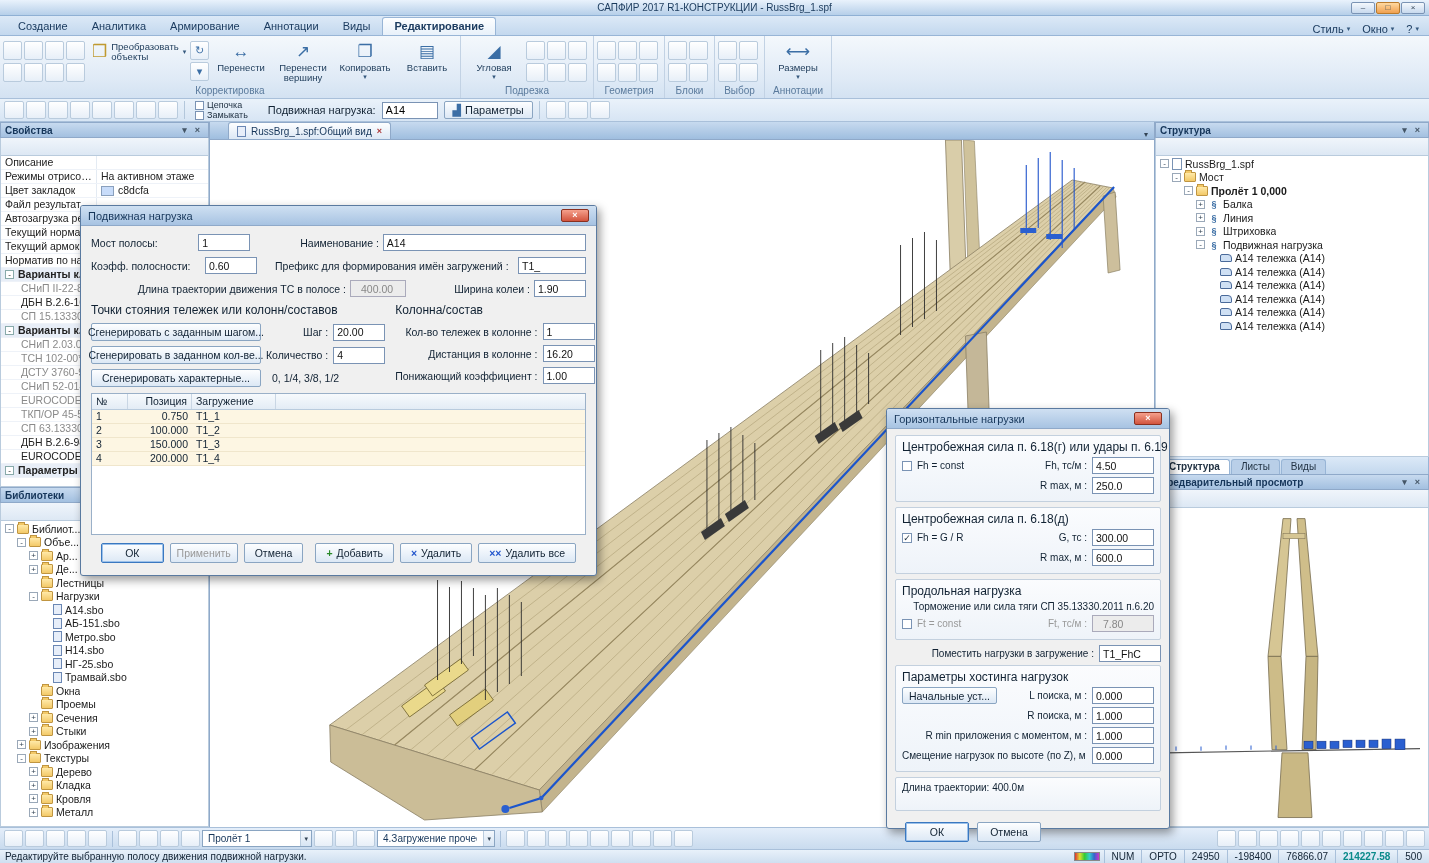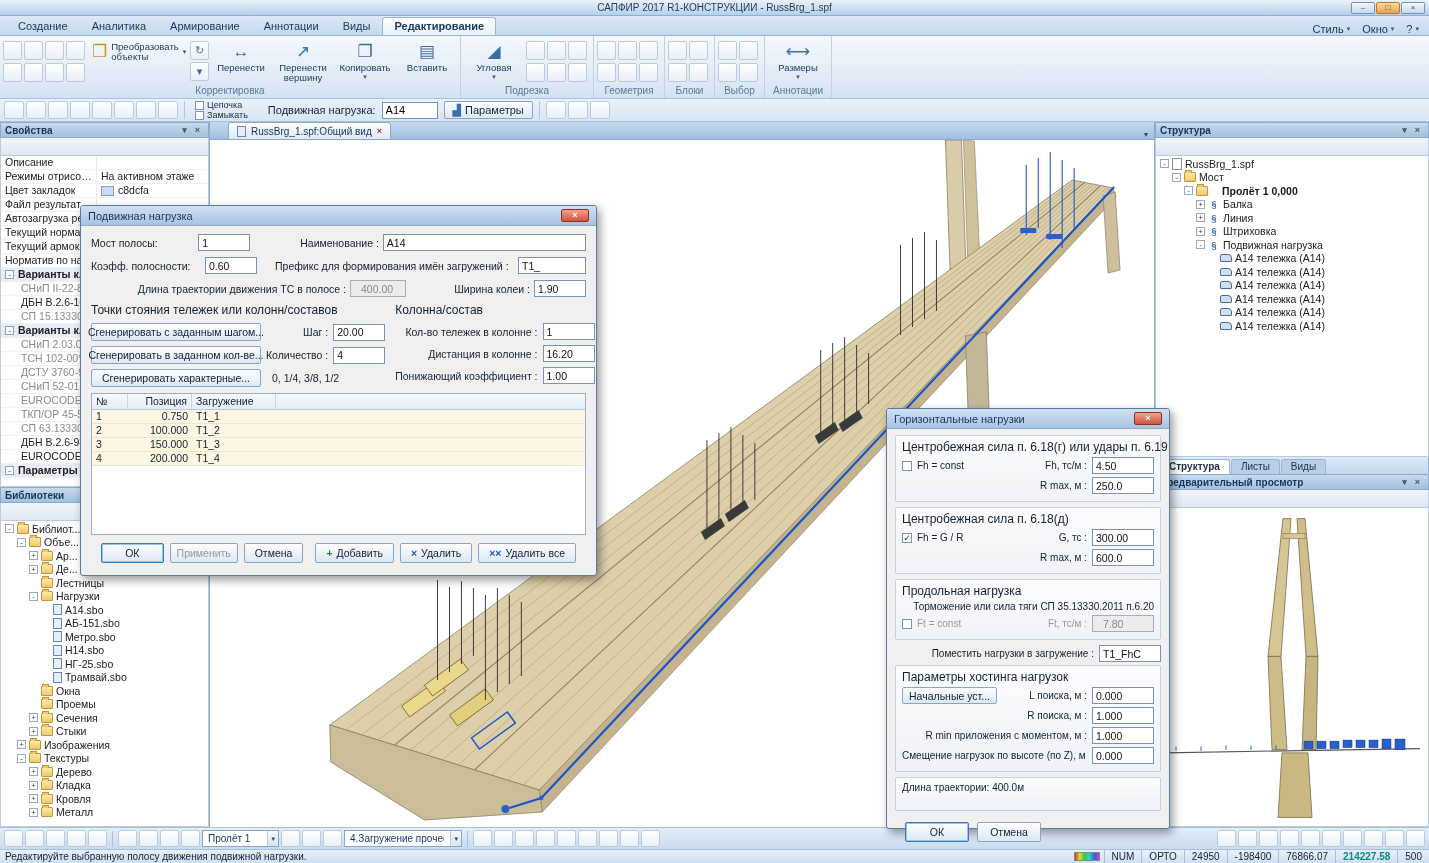--- a/index.html
+++ b/index.html
@@ -79,21 +79,21 @@
 .trow .tw{width:9px;height:9px;border:1px solid #9aa8b8;background:#fff;font-size:8px;line-height:7px;text-align:center;color:#345;flex:0 0 9px;}
 .trow.leaf .tw{visibility:hidden;}
 .lvl0{padding-left:4px;}.lvl1{padding-left:16px;}.lvl2{padding-left:28px;}.lvl3{padding-left:40px;}.lvl4{padding-left:52px;}
 .ti{width:12px;height:10px;flex:0 0 12px;position:relative;}
 .folder .ti{background:linear-gradient(#ffe9a8,#f3c968);border:1px solid #c09540;border-radius:1px;}
 .folder .ti::before{content:"";position:absolute;top:-3px;left:0;width:5px;height:2px;background:#f3c968;border:1px solid #c09540;border-bottom:none;}
 .file .ti{background:#e7eef9;border:1px solid #6a87b4;width:9px;flex:0 0 9px;height:11px;}
 .doc .ti{background:#fff;border:1px solid #7a93b4;width:10px;flex:0 0 10px;height:12px;}
 .elem .ti{border:none;background:none;color:#3b6ea5;font-size:9px;line-height:10px;text-align:center;font-weight:bold;}
 .truck .ti{background:#cfe0f4;border:1px solid #4a6a9a;border-radius:2px 4px 1px 1px;height:8px;}
-.trow.bold .tl{font-weight:bold;margin-left:11px;}
+.trow.bold .tl{font-weight:bold;}
 .tl{overflow:hidden;text-overflow:ellipsis;color:#1a1a1a;}
 
 
 .viewport{position:absolute;top:122px;left:209px;width:946px;bottom:36px;border-left:1px solid #8fa9c9;border-right:1px solid #8fa9c9;display:flex;flex-direction:column;background:#fff;}
 .vtabbar{height:18px;background:linear-gradient(#c7daef,#9fbedf);border-bottom:1px solid #8fa9c9;display:flex;align-items:flex-end;padding-left:18px;}
 .vtab{display:flex;align-items:center;gap:5px;background:linear-gradient(#fdfeff,#dce8f5);border:1px solid #8fa9c9;border-bottom:none;border-radius:3px 3px 0 0;padding:1px 8px;font-size:10px;color:#16365a;height:17px;}
 .vico{width:9px;height:11px;background:#e7eef9;border:1px solid #6a87b4;}
 .vclose{color:#a33;font-weight:bold;font-size:9px;}
 .vdd{margin-left:auto;margin-right:6px;font-size:8px;color:#345;}
 .scene{display:block;width:100%;height:100%;}
@@ -1077,21 +1077,21 @@
   <div style="display:flex;gap:2px;">
 
   <span class="bbi"></span>
       <span class="bbi"></span>
     </div>
   <div style="display:flex;gap:2px;">
 
   <span class="bbi"></span>
       <span class="bbi"></span>
     </div>
-  <div class="bcombo" style="width:77px;">
+  <div class="bcombo" style="width:110px;">
     <span style="flex:1;overflow:hidden;">Пролёт 1</span>
     <span class="ca">▾</span>
   </div>
   <div style="display:flex;gap:2px;">
 
   <span class="bbi"></span>
       <span class="bbi"></span>
       <span class="bbi"></span>
     </div>
   <div class="bcombo" style="width:118px;">

